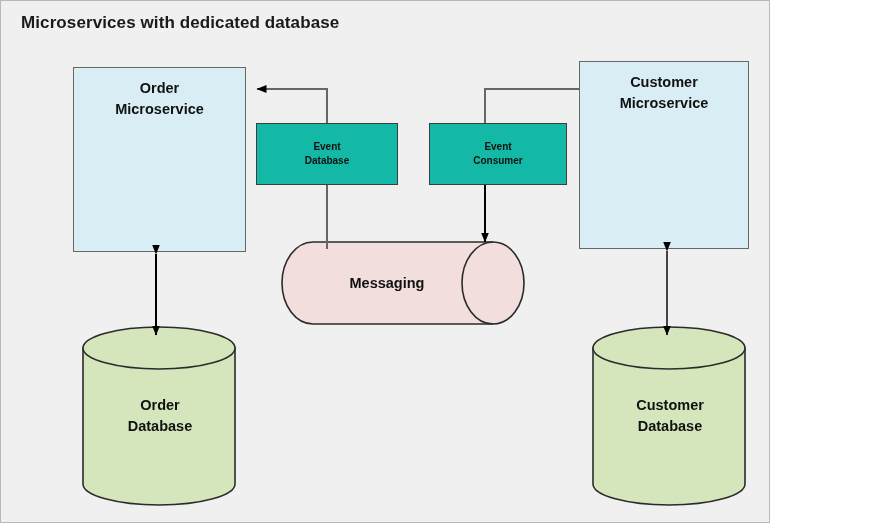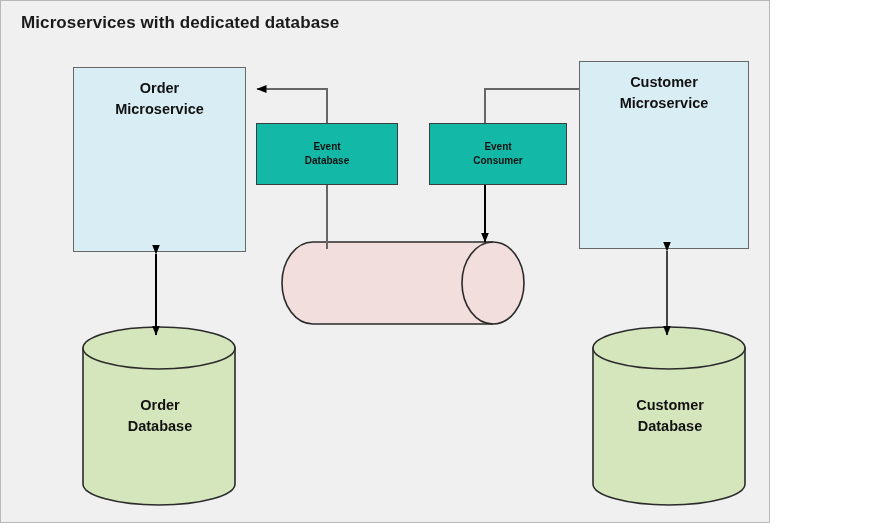--- a/index.html
+++ b/index.html
@@ -111,20 +111,21 @@
     <div>
       <div>Event</div>
       <div>Consumer</div>
     </div>
   </div>
 
   <svg id="svg-messaging" class="svg-shape" style="left:280px; top:240px;" width="262" height="85">
     <path d="M 32,1 L 212,1 A 31,41 0 0 1 212,83 L 32,83 A 31,41 0 0 1 32,1 Z" fill="#f2dedc" stroke="#2b2b2b" stroke-width="1.6"></path>
     <path d="M 212,1 A 31,41 0 0 0 212,83" fill="none" stroke="#2b2b2b" stroke-width="1.6"></path>
   </svg>
+  <div class="cyl-label" style="left:280px; top:240px; width:212px; height:85px;">Messaging</div>
 
   <svg id="svg-db-order" class="svg-shape" style="left:80px; top:325px;" width="158" height="180">
     <path d="M 2,22 L 2,158 A 76,21 0 0 0 154,158 L 154,22 Z" fill="#d5e6bd" stroke="#2b2b2b" stroke-width="1.6"></path>
     <ellipse cx="78" cy="22" rx="76" ry="21" fill="#d5e6bd" stroke="#2b2b2b" stroke-width="1.6"></ellipse>
   </svg>
   <div class="cyl-label" style="left:80px; top:345px; width:158px; height:140px;">
     <div>
       <div>Order</div>
       <div>Database</div>
     </div>

